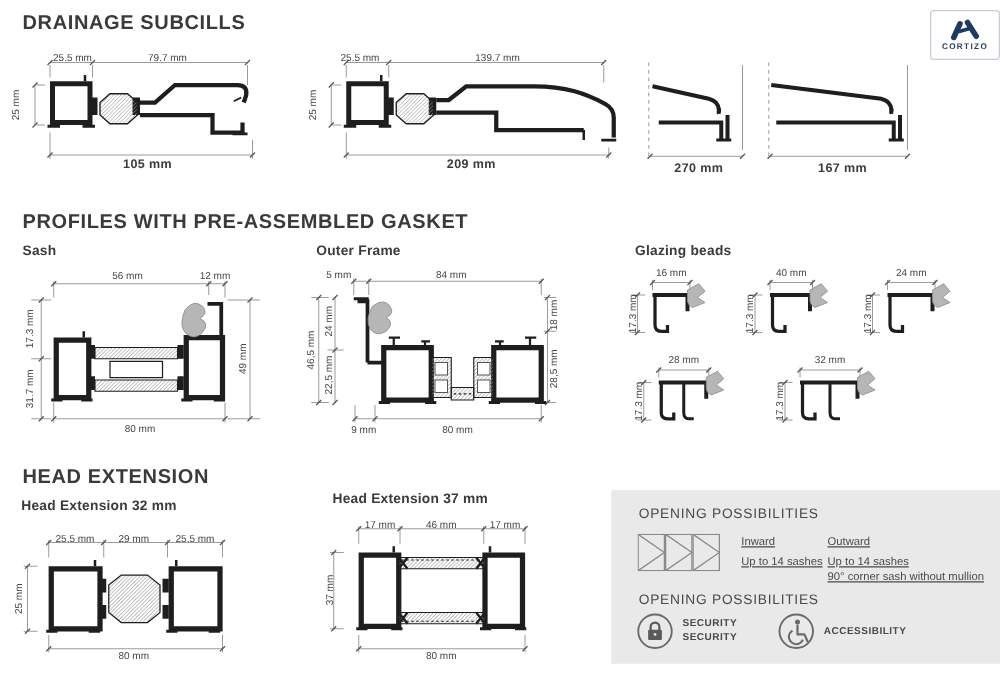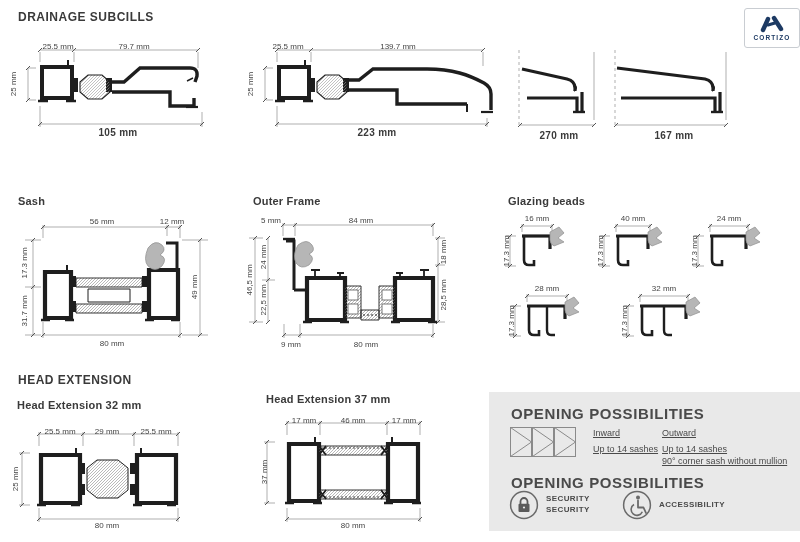--- a/index.html
+++ b/index.html
@@ -1,37 +1,38 @@
 <!DOCTYPE html>
 <html><head>
 <meta charset="utf-8">
 <style>
   html,body{margin:0;padding:0;background:#fff;}
   #page{position:relative;width:800px;height:542px;background:#fff;overflow:hidden;
         font-family:"Liberation Sans","DejaVu Sans",sans-serif;color:#3b3b3b;}
-  .sec{position:absolute;font-size:12px;font-weight:700;letter-spacing:.5px;white-space:nowrap;color:#3a3a3a;}
+  .sec{position:absolute;font-size:16px;font-weight:700;letter-spacing:.5px;white-space:nowrap;color:#3a3a3a;}
   .sub{position:absolute;font-size:11px;font-weight:700;letter-spacing:.2px;white-space:nowrap;color:#3a3a3a;}
   .lbl{position:absolute;font-size:8px;color:#454545;white-space:nowrap;transform:translate(-50%,-50%);}
   .lblv{transform:translate(-50%,-50%) rotate(-90deg);}
   .tot{position:absolute;font-size:10px;font-weight:700;color:#3a3a3a;white-space:nowrap;transform:translate(-50%,-50%);letter-spacing:.3px;}
   .dg{position:absolute;}
   #panel{position:absolute;left:489px;top:392px;width:311px;height:139px;background:#e9e9e9;}
-  .ptitle{position:absolute;font-size:15px;font-weight:700;letter-spacing:.6px;color:#4a4a4a;white-space:nowrap;}
+  .ptitle{position:absolute;font-size:11px;font-weight:400;letter-spacing:.6px;color:#4a4a4a;white-space:nowrap;}
   .ptext{position:absolute;font-size:9px;color:#4a4a4a;white-space:nowrap;text-decoration:underline;}
   .psmall{position:absolute;font-size:8px;font-weight:700;letter-spacing:.4px;color:#4a4a4a;white-space:nowrap;}
   #logo{position:absolute;left:744px;top:8px;width:54px;height:38px;border:1.5px solid #c9cdd2;border-radius:3px;
         background:#fff;display:flex;flex-direction:column;align-items:center;justify-content:center;}
   #logo .brand{font-size:6.5px;font-weight:700;letter-spacing:1.1px;color:#1d3a63;margin-top:1px;}
 </style>
 </head>
 <body>
 
 <div id="page">
 
   <div class="sec" style="left:18px;top:10px">DRAINAGE SUBCILLS</div>
+  <div class="sec" style="left:18px;top:169px">PROFILES WITH PRE-ASSEMBLED GASKET</div>
   <div class="sub" style="left:18px;top:195px">Sash</div>
   <div class="sub" style="left:253px;top:195px">Outer Frame</div>
   <div class="sub" style="left:508px;top:195px">Glazing beads</div>
   <div class="sec" style="left:18px;top:373px">HEAD EXTENSION</div>
   <div class="sub" style="left:17px;top:399px">Head Extension 32 mm</div>
   <div class="sub" style="left:266px;top:393px">Head Extension 37 mm</div>
 
   <div id="logo">
     <svg width="34" height="18" viewBox="0 0 34 18">
       <g stroke="#1d3a63" fill="none" stroke-linecap="round">
@@ -98,21 +99,21 @@
       <path d="M62 44 l8 -7 h14 l8 7 v10 l-8 7 h-14 l-8 -7 z" fill="url(#hB)" stroke-width="1.1"></path>
       <path d="M94 42 h10 l14 -11 h54 c26 0 42 6 57 14 q7 4 7 11 v16" stroke-width="3.4"></path>
       <path d="M94 52 h48 v14 h70" stroke-width="3.4"></path>
       <path d="M226 74 h12" stroke-width="2.2"></path>
       <path d="M212 66 v8" stroke-width="2"></path>
     </g>
   </svg>
   <span class="lbl" style="left:288px;top:46px">25.5 mm</span>
   <span class="lbl" style="left:398px;top:46px">139.7 mm</span>
   <span class="lbl lblv" style="left:250px;top:84px">25 mm</span>
-  <span class="tot" style="left:377px;top:132px">223 mm</span>
+  <span class="tot" style="left:377px;top:132px">209 mm</span>
 
   <svg class="dg" style="left:505px;top:48px" width="95" height="95" viewBox="0 0 95 95">
     <g stroke="#8d8d8d" stroke-width="0.7" fill="none">
       <path d="M14 2 V80" stroke-dasharray="3 3"></path>
       <path d="M89 4 V72"></path>
       <path d="M15 77 H89"></path>
     </g>
     <g stroke="#555" stroke-width="1" fill="none">
         <path d="M13 79 l4 -4 M87 79 l4 -4"></path>
       </g>

